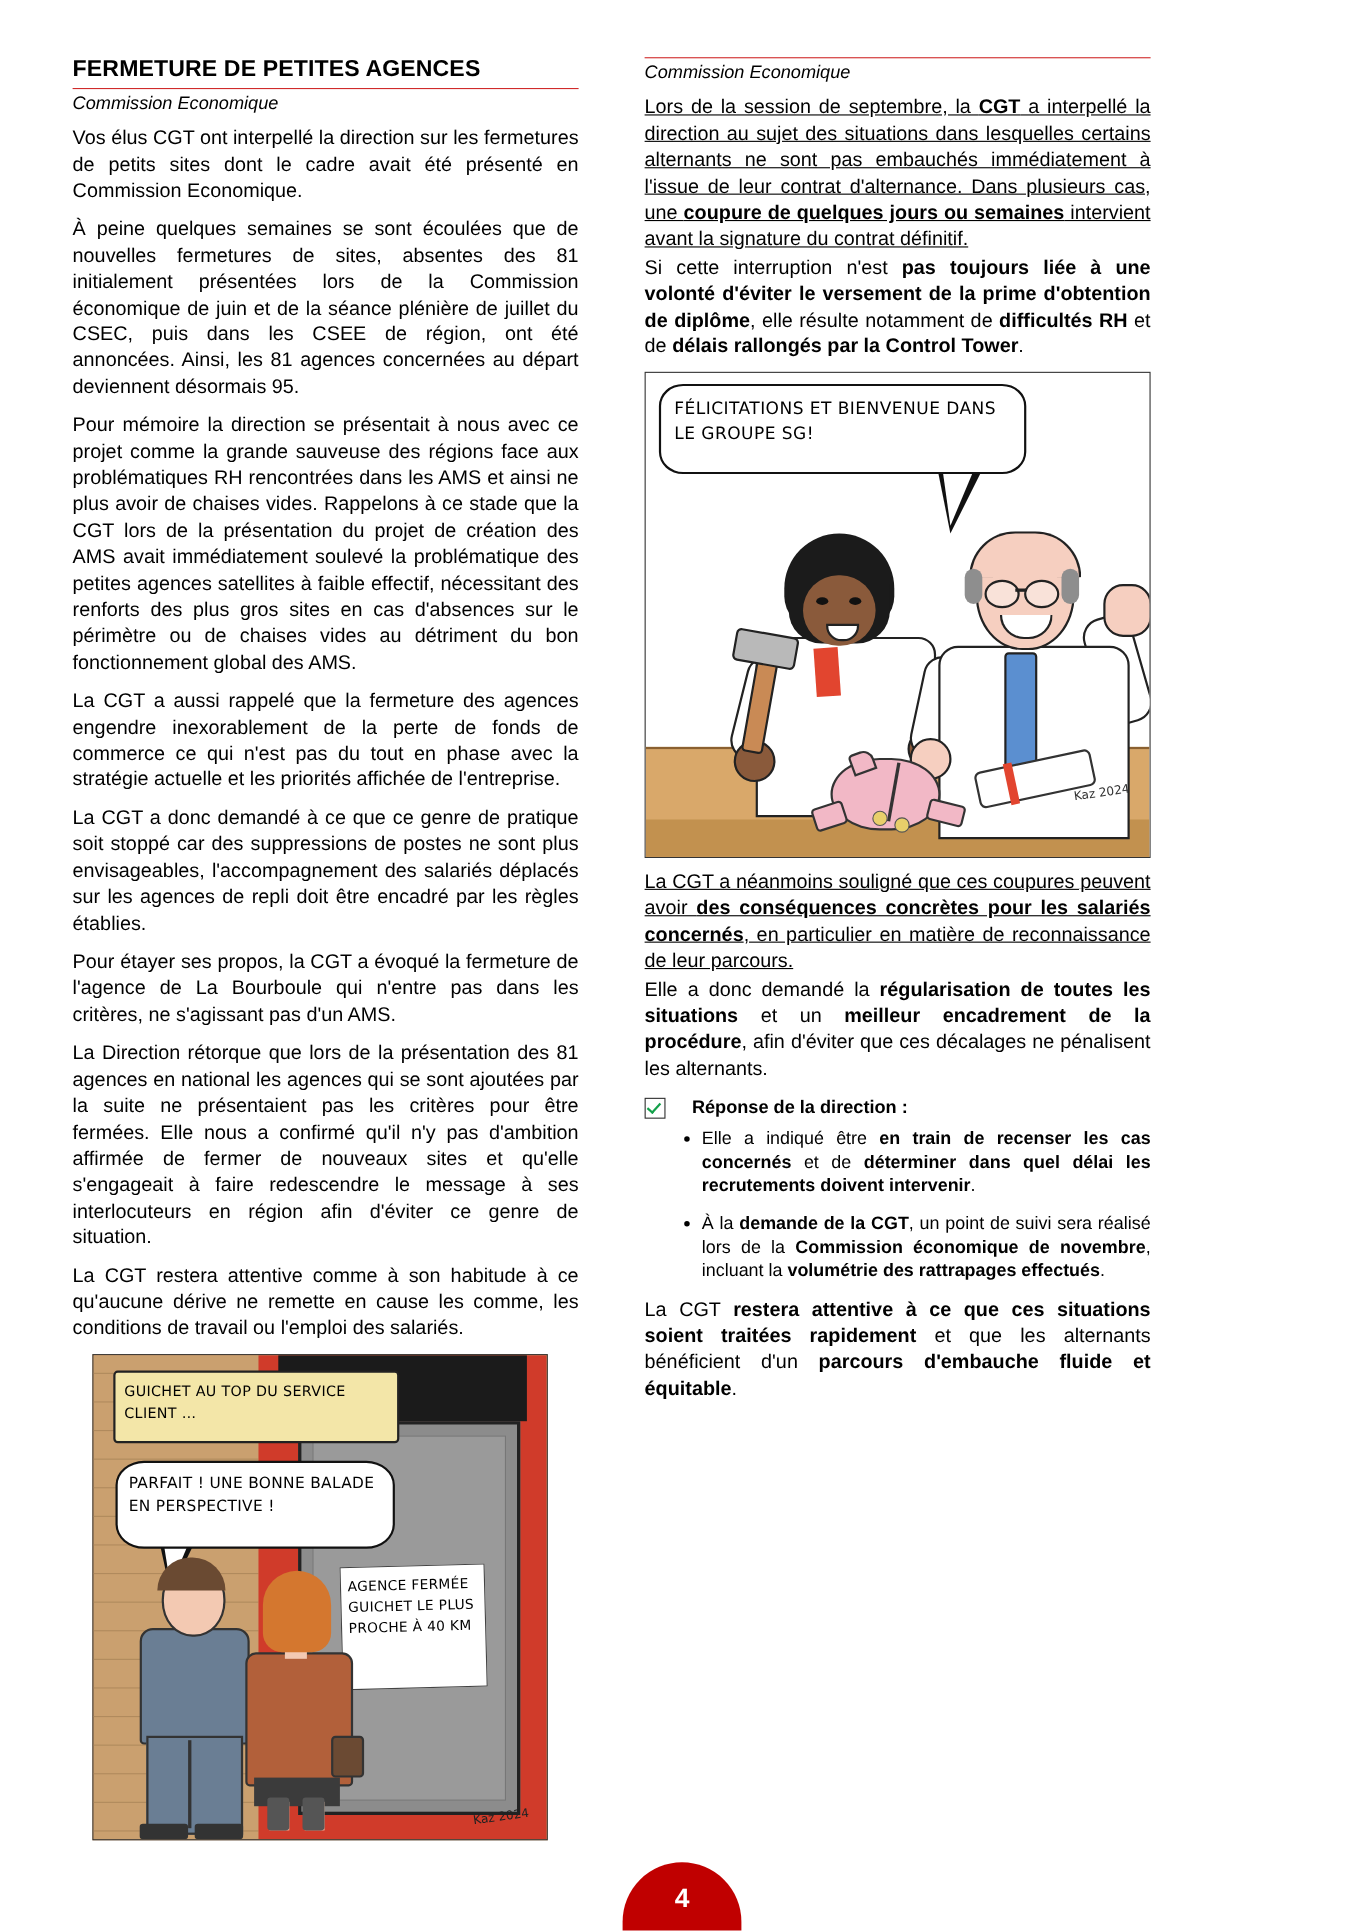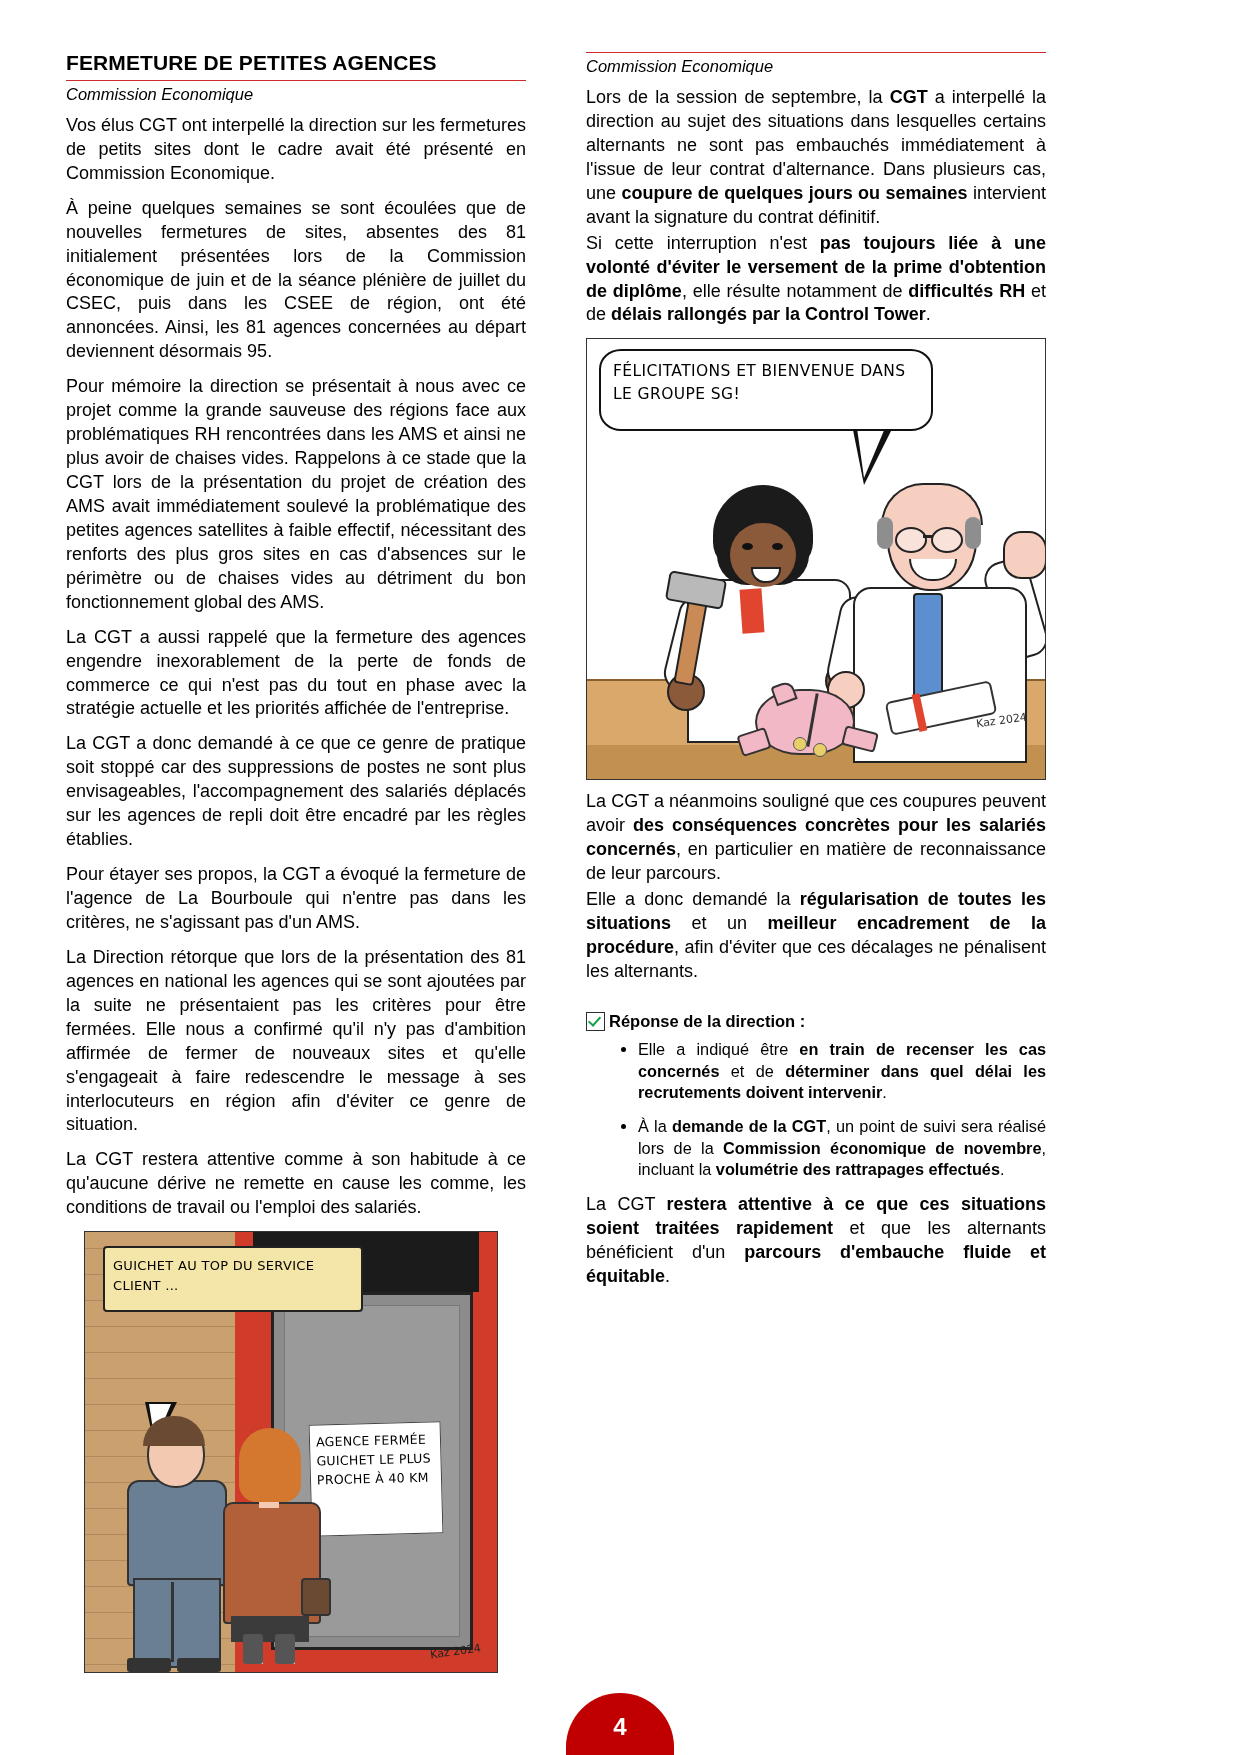--- a/index.html
+++ b/index.html
@@ -51,21 +51,21 @@
     font-style: italic;
     font-size: 16.5px;
     margin: 0 0 10px 0;
   }
   p.body {
     font-size: 18px;
     line-height: 1.33;
     text-align: justify;
     margin: 0 0 11px 0;
   }
-  p.body.tight { margin-bottom: 2px; }
+  p.body.tight { margin-bottom: 2px; text-decoration: underline; }
   b { font-weight: bold; }
 
   .figure {
     border: 1.2px solid #333;
     background: #fff;
     position: relative;
     overflow: hidden;
   }
 
   
@@ -219,22 +219,22 @@
   .c2-womanp .skirt{ position:absolute; left: 18px; top: 188px; width: 78px; height: 26px; background:#3b3b3b;}
   .c2-womanp .leg{ position:absolute; top: 210px; width: 18px; height: 26px; background:#f0c7ae;}
   .c2-womanp .leg.l{ left: 32px;} .c2-womanp .leg.r{ left: 64px;}
   .c2-womanp .boot{ position:absolute; top: 206px; width: 20px; height: 30px; background:#555; border-radius: 3px;}
   .c2-womanp .boot.l{ left: 30px;} .c2-womanp .boot.r{ left: 62px;}
   .c2-womanp .bag{ position:absolute; left: 88px; top: 150px; width: 26px; height: 34px; background:#6b4a33; border:2px solid #333; border-radius: 4px;}
   .c2-sig{ position:absolute; right: 16px; bottom: 14px; font-family:"DejaVu Sans", sans-serif; font-size: 11px; color:#222; transform: rotate(-8deg); z-index: 9;}
 
   
   .resp-head{
-    display:flex; align-items:center; gap:4px;
-    font-size: 16.5px; font-weight: bold; margin: 28px 0 8px 0;
+    display:flex; align-items:center; gap:24px;
+    font-size: 16.5px; font-weight: bold; margin: 14px 0 8px 0;
   }
   .chk{
     display:inline-block; width: 17px; height: 17px;
     border: 1.6px solid #2e2e2e; position: relative; background:#fff;
   }
   .chk::after{
     content:""; position:absolute; left: 4px; top: 1px; width: 5px; height: 10px;
     border: solid #13a04a; border-width: 0 2.8px 2.8px 0; transform: rotate(42deg);
   }
   ul.bullets{ margin: 0 0 12px 0; padding-left: 52px; }
@@ -303,20 +303,23 @@
       <div class="c2-dark"></div>
       <div class="c2-door">
         <div class="c2-door-in"></div>
         <div class="c2-notice">
           <div class="t">AGENCE FERMÉE GUICHET LE PLUS PROCHE À 40 KM</div>
         </div>
       </div>
       <div class="c2-sign">
         <div class="t">GUICHET AU TOP DU SERVICE CLIENT …</div>
       </div>
+      <div class="c2-bubble">
+        <div class="t">PARFAIT ! UNE BONNE BALADE EN PERSPECTIVE !</div>
+      </div>
       <div class="c2-bubble-tail"></div>
 
       <div class="c2-manp">
         <div class="torso"></div>
         <div class="legs"></div>
         <div class="legsplit"></div>
         <div class="head"></div>
         <div class="hair"></div>
         <div class="shoe l"></div>
         <div class="shoe r"></div>

